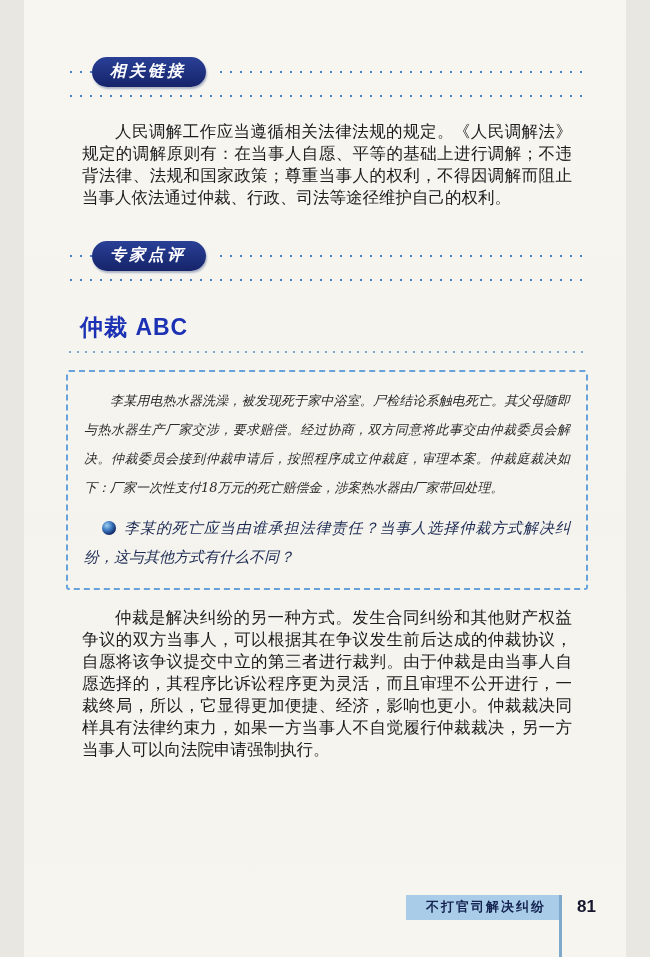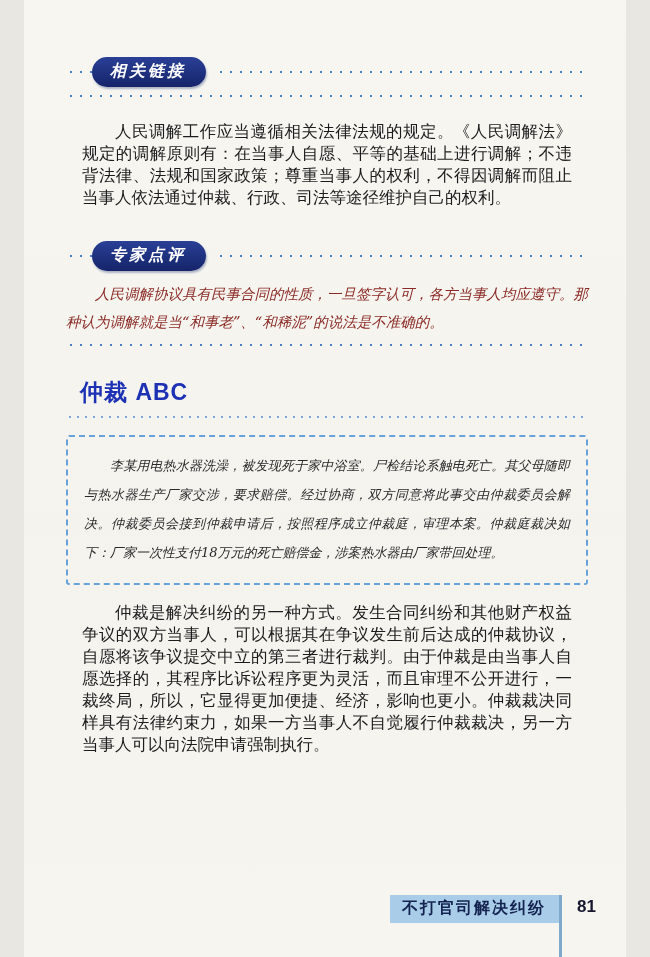--- a/index.html
+++ b/index.html
@@ -126,23 +126,23 @@
     height: 62px;
     width: 240px;
   }
   .footer-title-box {
     position: absolute;
     right: 67px;
     top: 0;
     background: #a9cde9;
     color: #13224e;
     font-weight: bold;
-    font-size: 16px;
+    font-size: 13px;
     letter-spacing: 2px;
-    padding: 3px 13px 4px 12px;
+    padding: 3px 13px 4px 20px;
     white-space: nowrap;
   }
   .footer-vline {
     position: absolute;
     right: 64px;
     top: 0;
     bottom: 0;
     width: 3px;
     background: #7fa8cd;
   }
@@ -181,30 +181,30 @@
   </section>
 
   <p class="body-text mt-para1">人民调解工作应当遵循相关法律法规的规定。《人民调解法》规定的调解原则有：在当事人自愿、平等的基础上进行调解；不违背法律、法规和国家政策；尊重当事人的权利，不得因调解而阻止当事人依法通过仲裁、行政、司法等途径维护自己的权利。</p>
 
   <section class="mt-expert">
     <div class="badge-row">
       <span class="dotline lead"></span>
       <span class="badge">专家点评</span>
       <span class="dotline tail"></span>
     </div>
-    <p class="kai red-note">人民调解协议具有民事合同的性质，一旦签字认可，各方当事人均应遵守。那种认为调解就是当“和事老”、“和稀泥”的说法是不准确的。</p>
     <div class="dotline mt-close-dots"></div>
   </section>
 
   <section class="mt-abc">
     <h2 class="abc-heading">仲裁 ABC</h2>
     <div class="dotline fine mt-abc-dots"></div>
 
     <div class="dashed-box">
       <p class="kai case-story">李某用电热水器洗澡，被发现死于家中浴室。尸检结论系触电死亡。其父母随即与热水器生产厂家交涉，要求赔偿。经过协商，双方同意将此事交由仲裁委员会解决。仲裁委员会接到仲裁申请后，按照程序成立仲裁庭，审理本案。仲裁庭裁决如下：厂家一次性支付18万元的死亡赔偿金，涉案热水器由厂家带回处理。</p>
+      <p class="question-line"><span class="q-indent"></span><span class="globe-icon"></span><span>李某的死亡应当由谁承担法律责任？当事人选择仲裁方式解决纠纷，这与其他方式有什么不同？</span></p>
     </div>
   </section>
 
   <p class="body-text mt-para2">仲裁是解决纠纷的另一种方式。发生合同纠纷和其他财产权益争议的双方当事人，可以根据其在争议发生前后达成的仲裁协议，自愿将该争议提交中立的第三者进行裁判。由于仲裁是由当事人自愿选择的，其程序比诉讼程序更为灵活，而且审理不公开进行，一裁终局，所以，它显得更加便捷、经济，影响也更小。仲裁裁决同样具有法律约束力，如果一方当事人不自觉履行仲裁裁决，另一方当事人可以向法院申请强制执行。</p>
 
   <div class="footer">
     <div class="footer-vline"></div>
     <div class="footer-title-box">不打官司解决纠纷</div>
     <div class="footer-page-number">81</div>
   </div>

